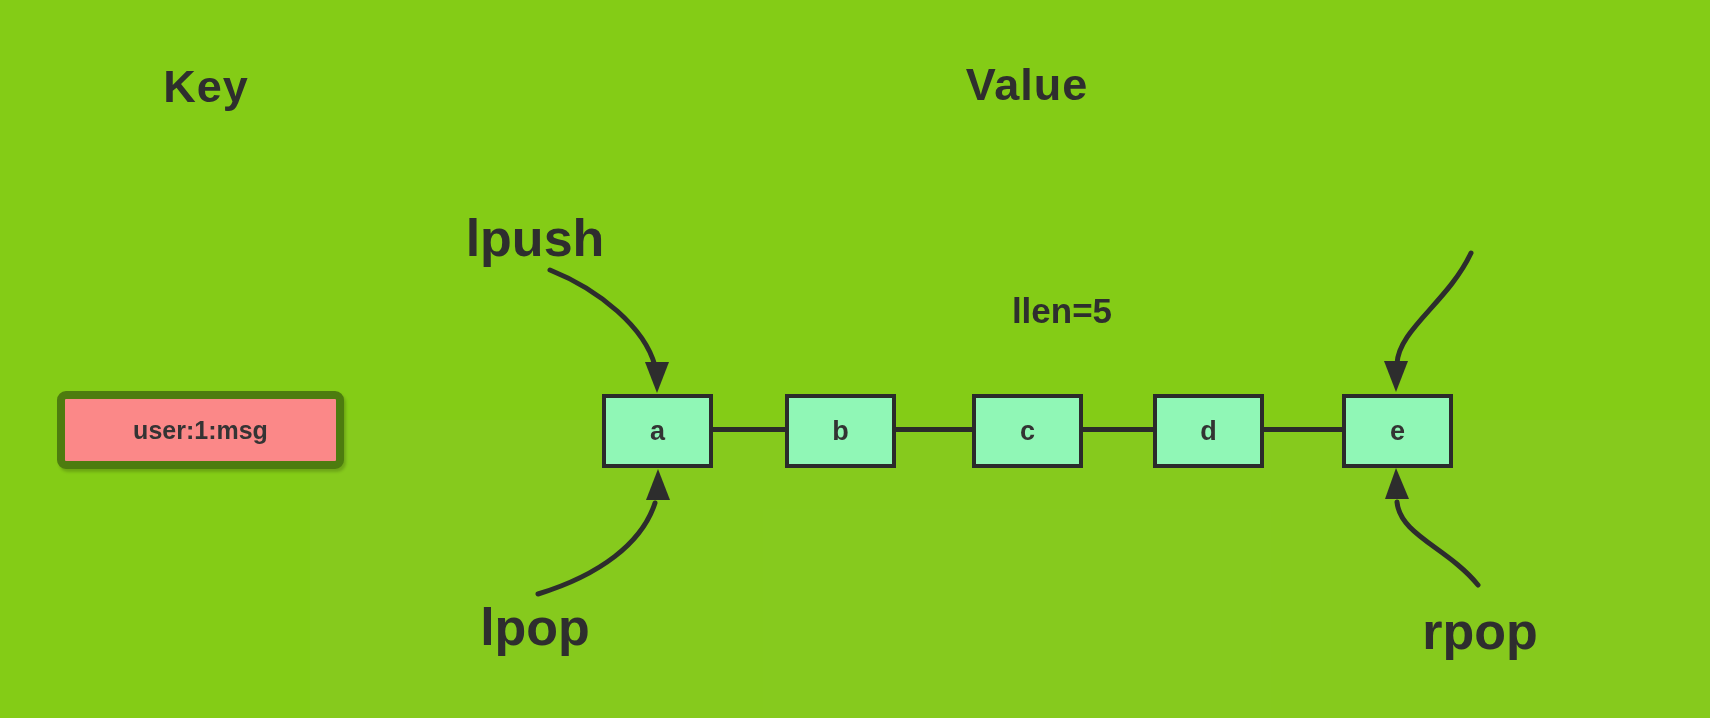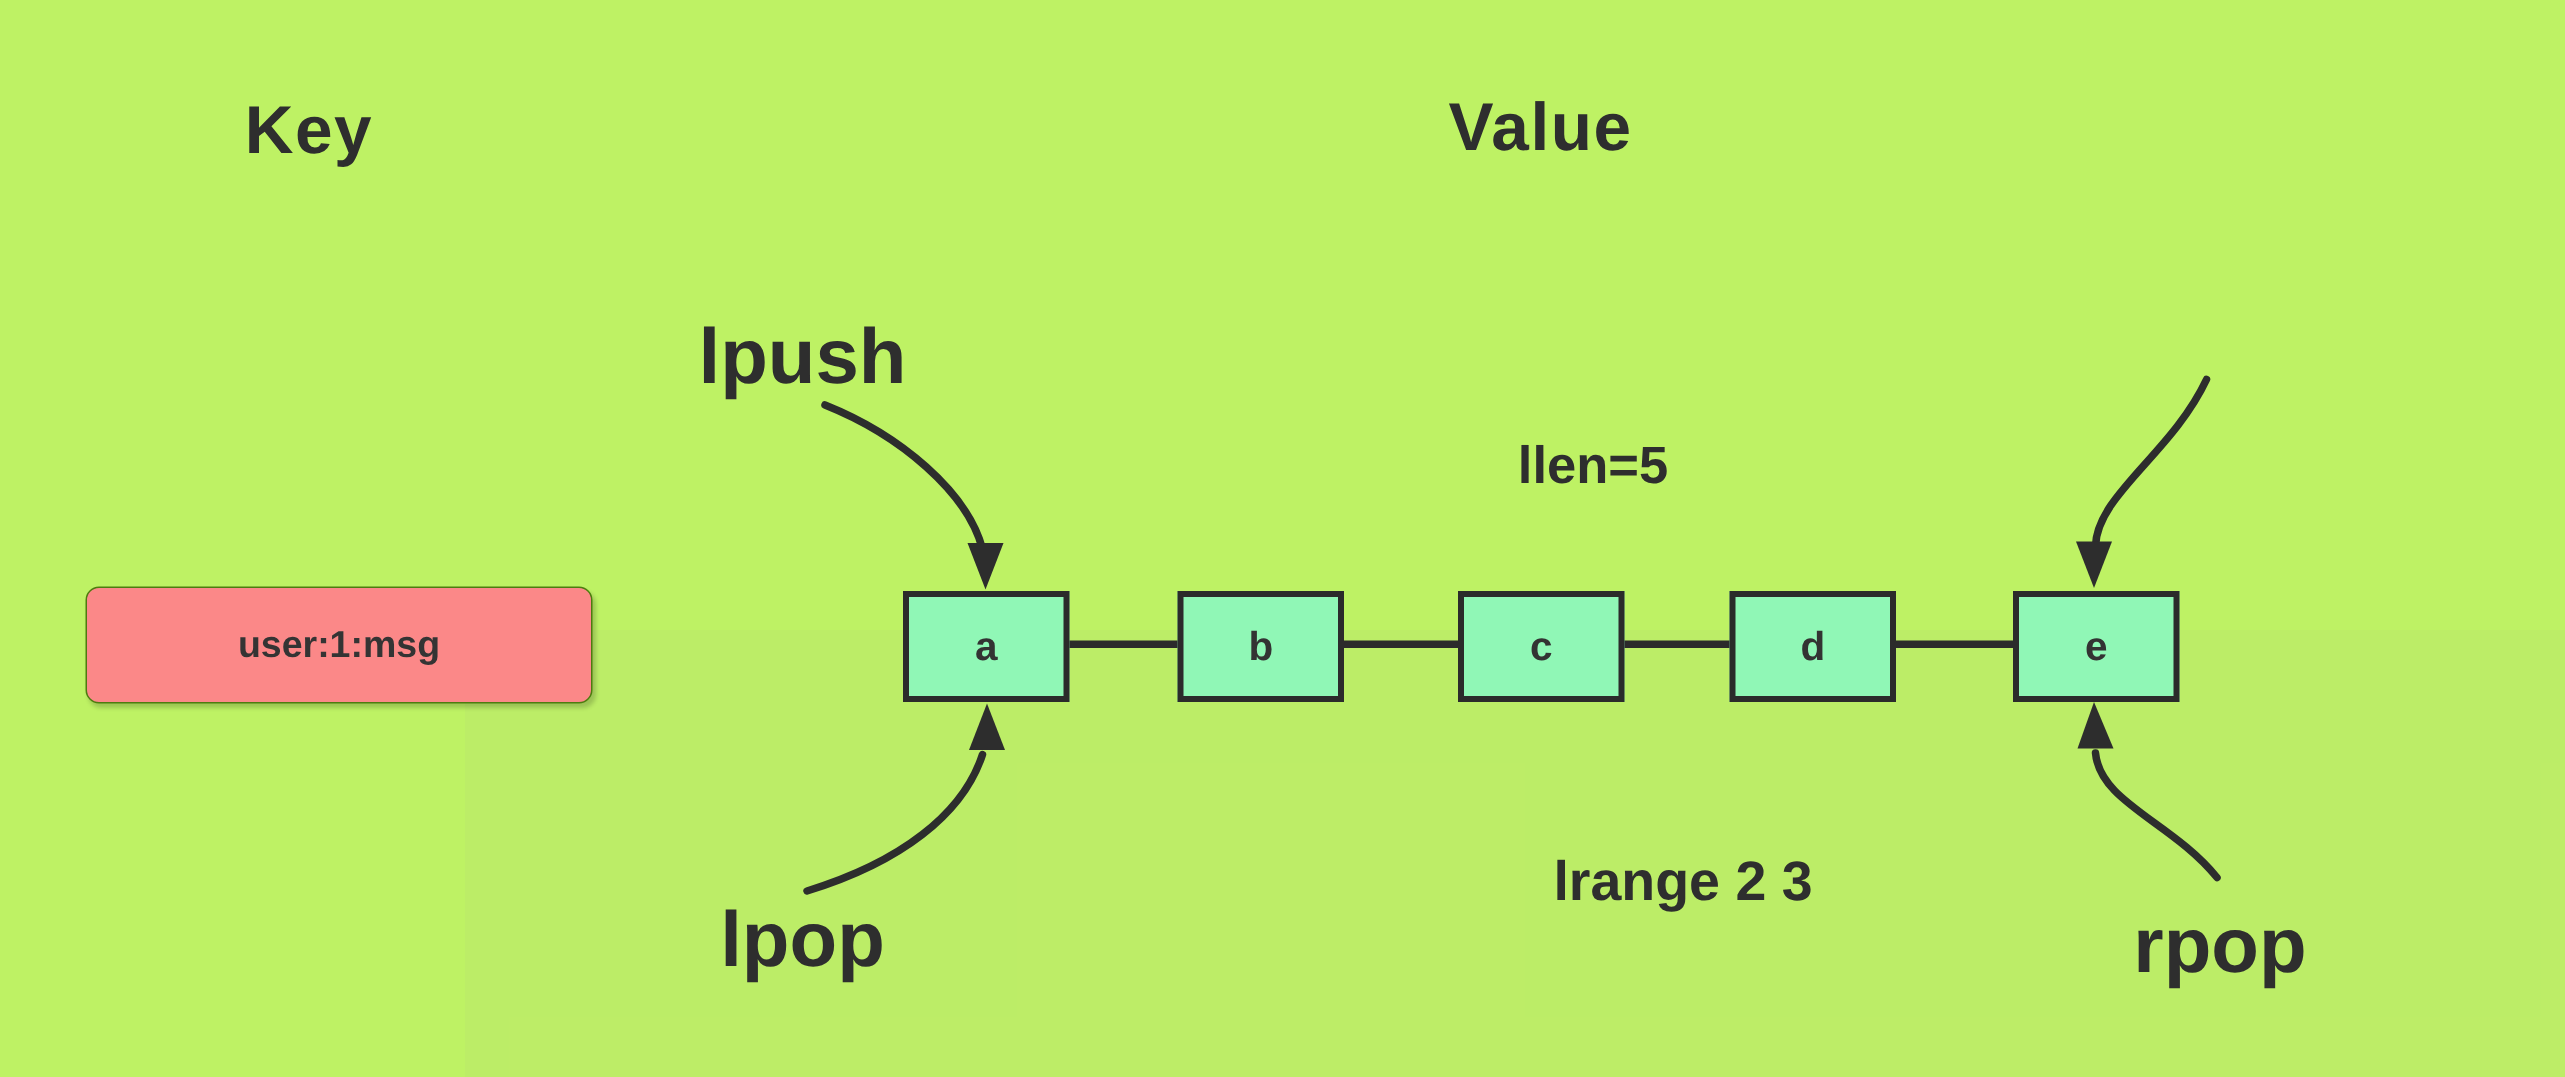--- a/index.html
+++ b/index.html
@@ -5,21 +5,21 @@
   html, body {
     margin: 0;
     padding: 0;
     background: #ffffff;
     font-family: "Liberation Sans", "DejaVu Sans", sans-serif;
   }
   #stage {
     position: relative;
     width: 1710px;
     height: 718px;
-    background: #bef264;
+    background: #84cc16;
     overflow: hidden;
   }
   .bg-tint {
     position: absolute;
     left: 310px;
     top: 420px;
     right: 0;
     bottom: 0;
     background: rgba(170, 165, 158, 0.06);
   }
@@ -33,23 +33,23 @@
   .heading {
     font-size: 45px;
     font-weight: 700;
     color: #2e2e2e;
     letter-spacing: 1px;
   }
   #header-key   { left: 116px; top: 58px;  width: 180px; height: 58px; }
   #header-value { left: 927px; top: 56px;  width: 200px; height: 58px; }
 
   #key-box {
-    left: 57px; top: 391px; width: 338px; height: 78px;
+    left: 57px; top: 391px; width: 287px; height: 78px;
     background: #fb8888;
-    border: 1px solid #4d7c0f;
+    border: 8px solid #4d7c0f;
     border-radius: 9px;
     box-sizing: border-box;
     box-shadow: 2px 3px 3px rgba(0,0,0,0.18);
   }
   #key-box .key-label {
     font-size: 25px;
     font-weight: 700;
     color: #343434;
     width: 100%;
   }
@@ -123,21 +123,20 @@
   <div id="chain-line" class="abs"></div>
 
   <div id="node-0" class="abs center-text node">a</div>
   <div id="node-1" class="abs center-text node">b</div>
   <div id="node-2" class="abs center-text node">c</div>
   <div id="node-3" class="abs center-text node">d</div>
   <div id="node-4" class="abs center-text node">e</div>
 
   <div id="llen-label" class="abs center-text annotation">llen=5</div>
 
-  <div id="lrange-label" class="abs center-text annotation">lrange 2 3</div>
 
   <div id="lpush-label" class="abs center-text op-label">lpush</div>
 
   <div id="lpop-label" class="abs center-text op-label">lpop</div>
 
 
   <div id="rpop-label" class="abs center-text op-label">rpop</div>
 
   <svg id="arrow-layer" viewBox="0 0 1710 718" xmlns="http://www.w3.org/2000/svg">
 

